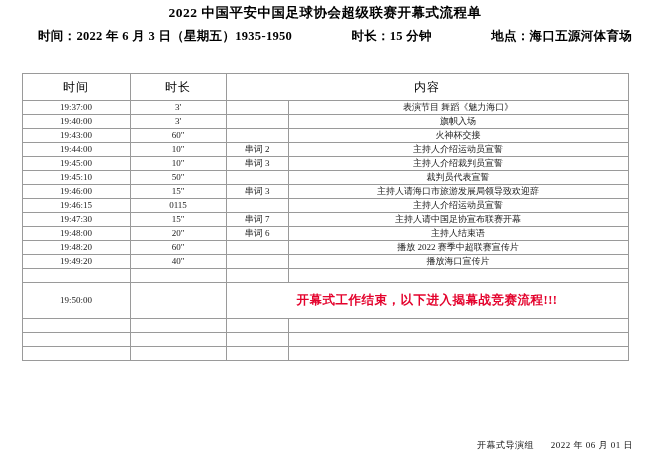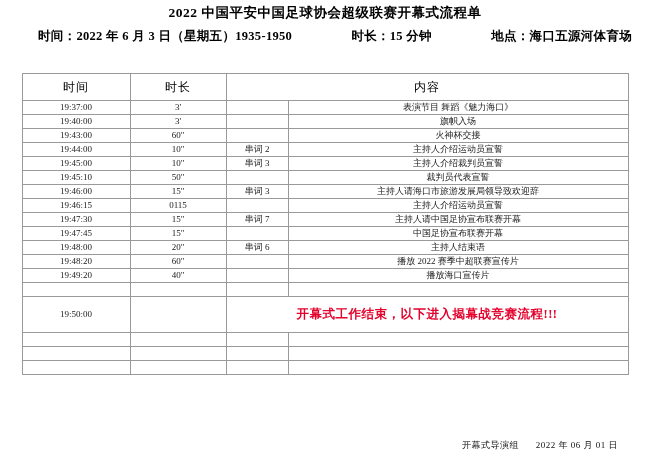--- a/index.html
+++ b/index.html
@@ -86,21 +86,21 @@
     color: #e4022c;
     font-weight: bold;
     font-size: 12.5px;
     letter-spacing: 0.5px;
   }
   tr.blank td {
     height: 13px;
   }
   .footer {
     position: absolute;
-    right: 32px;
+    right: 17px;
     bottom: 8px;
     font-size: 9px;
     color: #111;
     letter-spacing: 0.5px;
     white-space: nowrap;
   }
   .footer .sign { margin-right: 14px; }
 </style>
 </head>
 <body>
@@ -178,26 +178,20 @@
         <td class="label"></td>
         <td class="desc">主持人介绍运动员宣誓</td>
       </tr>
       <tr>
         <td>19:47:30</td>
         <td>15"</td>
         <td class="label">串词 7</td>
         <td class="desc">主持人请中国足协宣布联赛开幕</td>
       </tr>
       <tr>
-        <td>19:47:45</td>
-        <td>15"</td>
-        <td class="label"></td>
-        <td class="desc">中国足协宣布联赛开幕</td>
-      </tr>
-      <tr>
         <td>19:48:00</td>
         <td>20"</td>
         <td class="label">串词 6</td>
         <td class="desc">主持人结束语</td>
       </tr>
       <tr>
         <td>19:48:20</td>
         <td>60"</td>
         <td class="label"></td>
         <td class="desc">播放 2022 赛季中超联赛宣传片</td>

